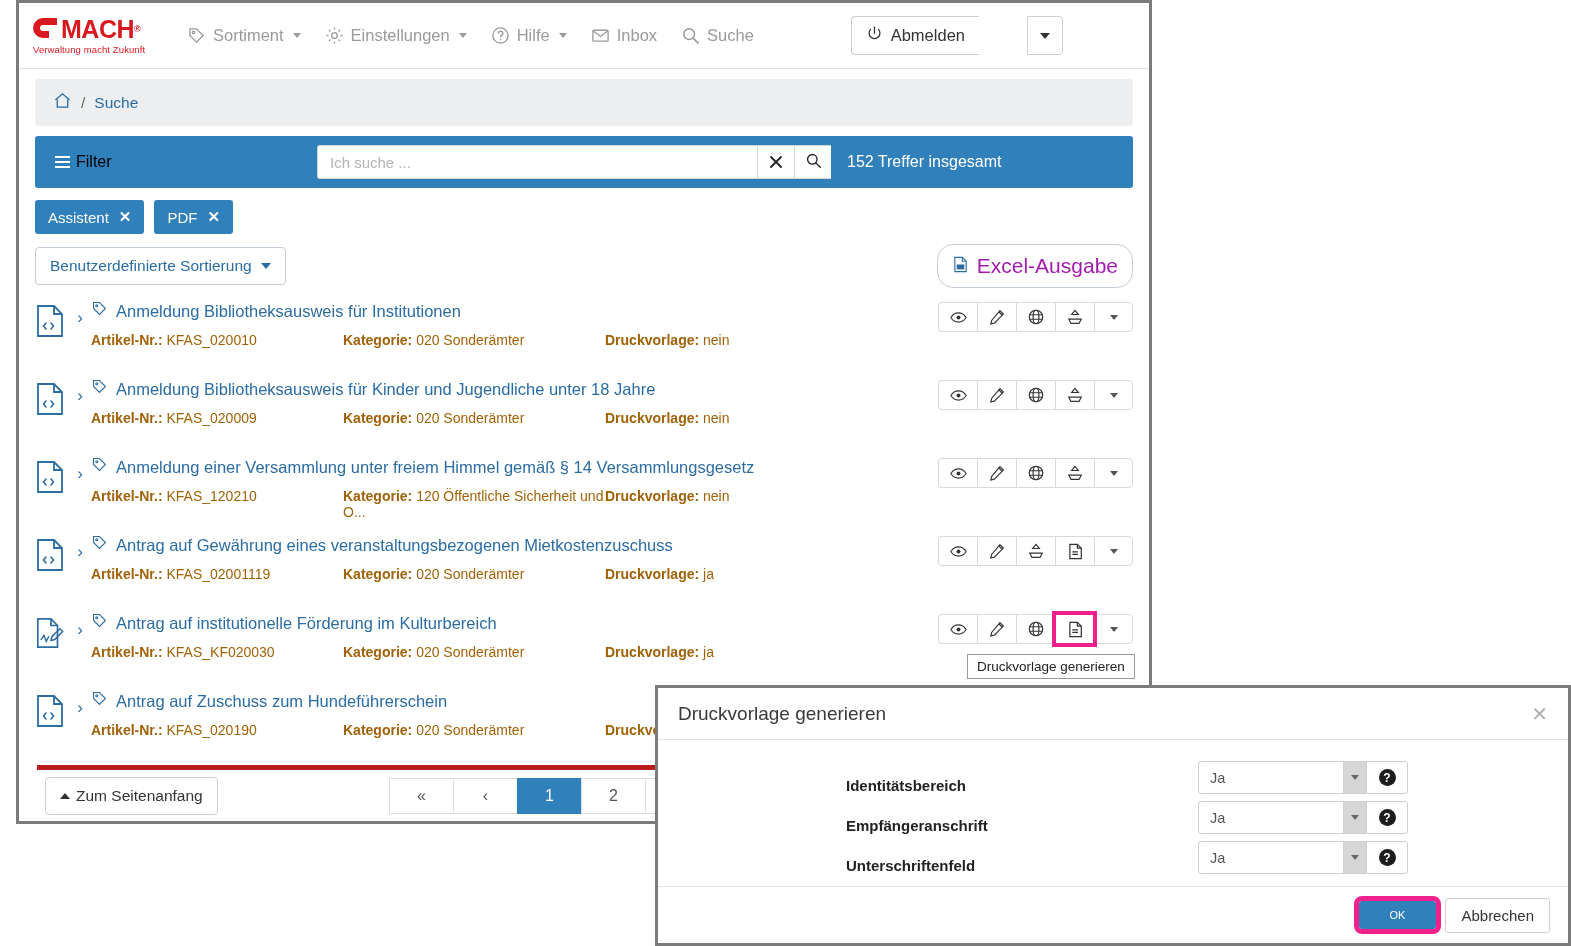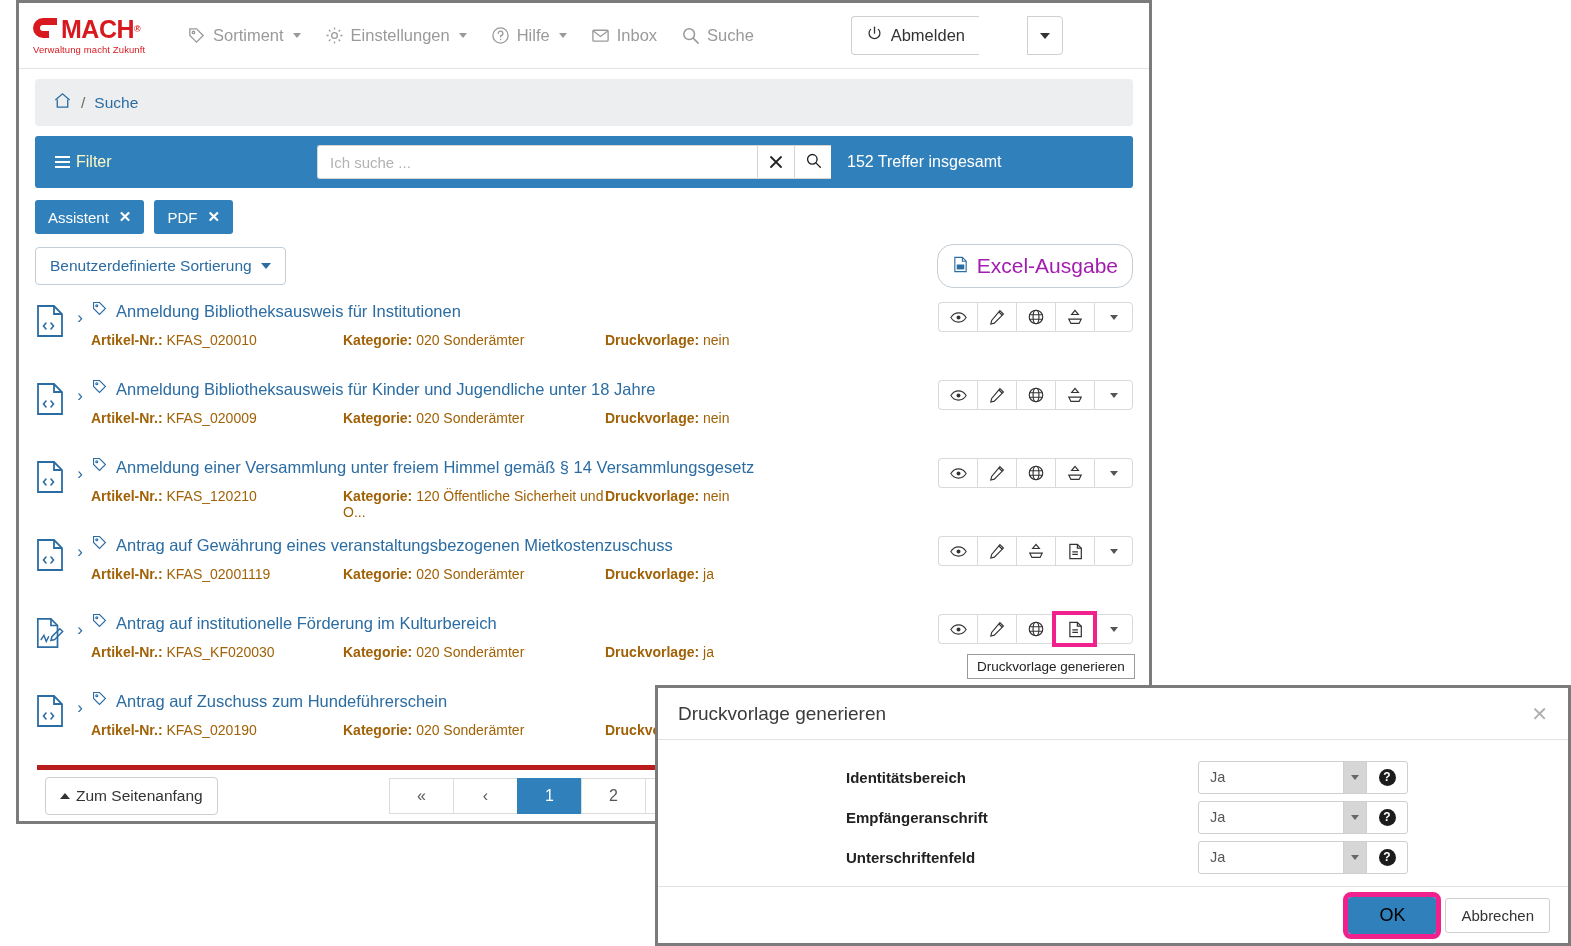--- a/index.html
+++ b/index.html
@@ -155,21 +155,21 @@
     height: 52px;
     display: flex;
     align-items: center;
     padding: 0 0 0 20px;
     box-sizing: border-box;
   }
   .filter-btn {
     display: flex;
     align-items: center;
     gap: 6px;
-    color: #fef9c3;
+    color: #000000;
     font-size: 16px;
     cursor: pointer;
     width: 262px;
   }
   .hamburger { display: flex; flex-direction: column; gap: 3px; }
   .hamburger i { display:block; width: 15px; height: 2px; background: #fff; }
 
   .search-input {
     width: 440px;
     height: 34px;
@@ -430,21 +430,21 @@
     cursor: pointer;
     line-height: 1;
   }
   .modal-body {
     flex: 1 1 auto;
     padding: 20px 20px 0 20px;
     box-sizing: border-box;
   }
   .form-row {
     display: flex;
-    align-items: center;
+    align-items: flex-end;
     margin-bottom: 6px;
     height: 34px;
   }
   .form-label {
     width: 520px;
     text-align: left;
     padding-left: 168px;
     font-size: 15px;
     font-weight: bold;
     color: #222;
@@ -507,25 +507,25 @@
     border-top: 1px solid #e2e2e2;
     display: flex;
     align-items: center;
     justify-content: flex-end;
     padding: 0 18px;
     gap: 0;
     box-sizing: border-box;
   }
   .ok-btn {
     background: #3080bb;
-    color: #000000;
+    color: #ffffff;
     border: none;
     border-radius: 3px;
     padding: 8px 31px;
-    font-size: 18px;
+    font-size: 11px;
     cursor: pointer;
     outline: 5px solid #f0208c;
     margin-right: 9px;
     font-family: "Liberation Sans", sans-serif;
   }
   .cancel-btn {
     background: #fff;
     color: #333;
     border: 1px solid #cfcfcf;
     border-radius: 3px;

